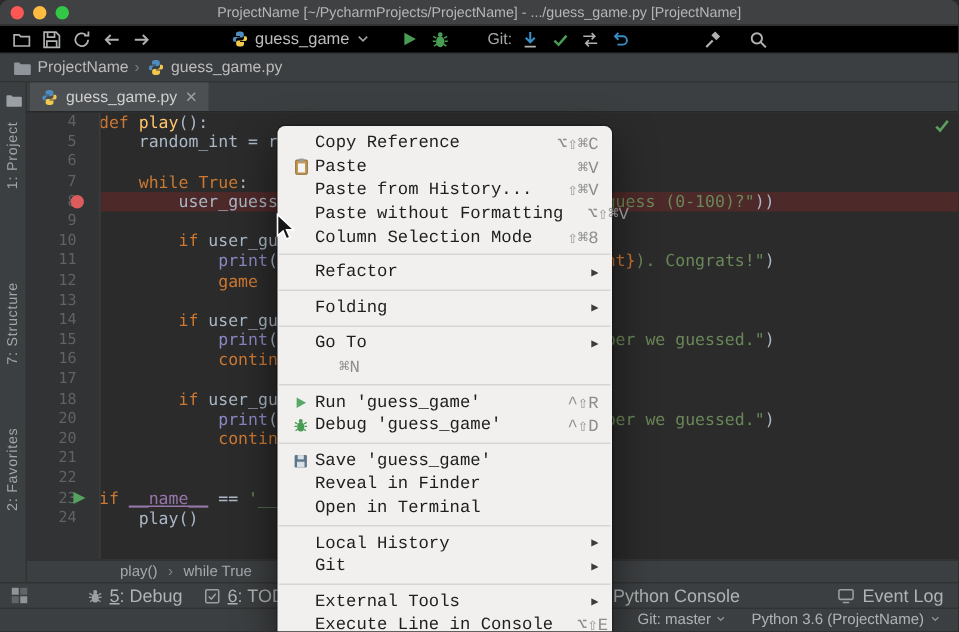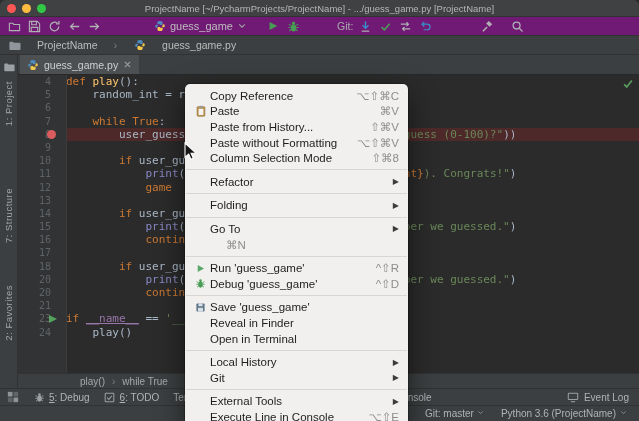--- a/index.html
+++ b/index.html
@@ -8,27 +8,27 @@
   .window { width:639px; height:421px; display:flex; flex-direction:column; background:#3c3f41; position:relative; border-radius:6px 6px 0 0; overflow:hidden; }
 
   
   .titlebar { flex:0 0 17px; height:17px; background:#3f4143; position:relative; display:flex; align-items:center; border-bottom:1px solid #323232; }
   .traffic { display:flex; gap:6px; padding-left:7px; z-index:2; }
   .tl { width:9px; height:9px; border-radius:50%; display:inline-block; }
   .tl.red{background:#fc5753;} .tl.yellow{background:#fdbc40;} .tl.green{background:#33c748;}
   .title { position:absolute; left:0; right:0; text-align:center; font-size:9.5px; color:#b6b6b6; line-height:17px; white-space:nowrap; }
 
   
-  .toolbar { flex:0 0 19px; height:19px; display:flex; align-items:center; background:#701a75; padding:0 6px; gap:4px; border-bottom:1px solid #323232; }
+  .toolbar { flex:0 0 19px; height:19px; display:flex; align-items:center; background:#000000; padding:0 6px; gap:4px; border-bottom:1px solid #323232; }
   .tb-icon { width:16px; height:16px; display:inline-flex; align-items:center; justify-content:center; flex:0 0 auto; }
   .run-combo { display:flex; align-items:center; gap:4px; color:#bdbdbd; font-size:11px; margin-left:44px; padding:0 3px; }
-  .git-label { color:#a7abad; font-size:10.5px; margin-left:32px; }
-
-  
-  .navbar { flex:0 0 19px; height:19px; display:flex; align-items:center; gap:16px; padding:0 8px; font-size:10.5px; color:#bbbbbb; border-bottom:1px solid #323232; background:#3c3f41; }
+  .git-label { color:#a7abad; font-size:10.5px; margin-left:20px; }
+
+  
+  .navbar { flex:0 0 19px; height:19px; display:flex; align-items:center; gap:4px; padding:0 8px; font-size:10.5px; color:#bbbbbb; border-bottom:1px solid #323232; background:#3c3f41; }
   .crumb-sep { color:#808080; font-size:10px; }
 
   
   .main { flex:1 1 auto; display:flex; min-height:0; }
   .leftbar { flex:0 0 18px; width:18px; background:#3c3f41; border-right:1px solid #323232; display:flex; flex-direction:column; align-items:center; position:relative; }
   .vlabel { writing-mode:vertical-rl; transform:rotate(180deg); font-size:9.5px; color:#a3a6a8; letter-spacing:.5px; white-space:nowrap; }
   .vl-project{margin-top:6px;} .vl-structure{margin-top:62px;} .vl-favorites{margin-top:42px;}
   .leftbar .tb-icon{margin-top:4px;}
 
   .editor-col { flex:1 1 auto; display:flex; flex-direction:column; min-width:0; background:#2b2b2b; }
@@ -43,34 +43,34 @@
   .line.bp .code-text { background:#4e2929; }
   .bp-dot { position:absolute; right:10px; top:2px; width:9px; height:9px; border-radius:50%; background:#db5c5c; }
   .run-tri { position:absolute; right:9px; top:2.5px; width:0; height:0; border-left:8px solid #55a35e; border-top:4.3px solid transparent; border-bottom:4.3px solid transparent; }
   .tk-k{color:#cc7832;} .tk-f{color:#ffc66b;} .tk-s{color:#6a8759;} .tk-n{color:#6897bb;}
   .tk-p{color:#a9b7c6;} .tk-b{color:#8888c6;} .tk-d{color:#9876aa;text-decoration:underline;} .tk-i{color:#cc7832;}
   .inspect-ok { position:absolute; right:5px; top:3px; }
 
   .ed-crumbs { flex:0 0 15px; height:15px; background:#3c3f41; border-top:1px solid #323232; display:flex; align-items:center; gap:7px; font-size:10px; color:#a5a8aa; padding-left:62px; }
 
   
-  .twbar { flex:0 0 17px; height:17px; background:#3c3f41; border-top:1px solid #323232; display:flex; align-items:center; font-size:10px; color:#b0b3b5; padding:0 6px; }
+  .twbar { flex:0 0 17px; height:17px; background:#3c3f41; border-top:1px solid #323232; display:flex; align-items:center; font-size:12px; color:#b0b3b5; padding:0 6px;gap:24px; }
   .tw-buttons { display:flex; align-items:center; }
   .tw-item { display:flex; align-items:center; gap:4px; margin-left:14px; white-space:nowrap; }
   .tw-buttons .tw-item:nth-child(4){ margin-left:150px; }
   .tw-item u { text-decoration:underline; }
   .eventlog { margin-left:auto; display:flex; gap:5px; align-items:center; margin-right:4px; }
 
   
   .statusbar { flex:0 0 16px; height:16px; background:#3c3f41; border-top:1px solid #323232; display:flex; align-items:center; justify-content:flex-end; gap:16px; font-size:10px; color:#b0b3b5; padding:0 12px; }
   .sb-widget { display:flex; align-items:flex-start; gap:3px; }
 
   
   .context-menu { position:absolute; left:185px; top:84px; width:223px; background:#f1f0ef; border-radius:5px; box-shadow:0 10px 28px rgba(0,0,0,.55), 0 0 0 1px rgba(0,0,0,.22); padding:4px 0; z-index:50; font-size:11.5px; color:#1e1e1e; }
-  .menu-item { display:flex; align-items:center; height:15.6px; padding:0 9px 0 6px; }
+  .menu-item { display:flex; align-items:center; height:15.6px; padding:0 9px 0 6px;font-family:Liberation Mono, monospace; }
   .mi-icon { width:19px; height:13px; display:inline-flex; align-items:center; justify-content:center; flex:0 0 19px; }
   .mi-label { flex:1 1 auto; white-space:nowrap; }
   .mi-shortcut { color:#8d8d8d; margin-left:16px; white-space:nowrap; }
   .mi-arrow { color:#3c3c3c; font-size:8px; margin-left:16px; }
   .menu-sep { height:1px; background:#d8d6d5; margin:3.5px 1px; }
 
   .cursor { position:absolute; left:184px; top:142px; z-index:60; }
 </style>
 </head>
 <body>
@@ -261,20 +261,21 @@
           <div class="line"><span class="ln">12</span><span class="code-text"><span class="tk-p">            </span><span class="tk-k">game</span></span></div>
           <div class="line"><span class="ln">13</span><span class="code-text"></span></div>
           <div class="line"><span class="ln">14</span><span class="code-text"><span class="tk-p">        </span><span class="tk-k">if </span><span class="tk-p">user_guess &lt; random_int:</span></span></div>
           <div class="line"><span class="ln">15</span><span class="code-text"><span class="tk-p">            </span><span class="tk-b">print</span><span class="tk-p">(</span><span class="tk-s">"Your number is less than the number we guessed."</span><span class="tk-p">)</span></span></div>
           <div class="line"><span class="ln">16</span><span class="code-text"><span class="tk-p">            </span><span class="tk-k">continue</span></span></div>
           <div class="line"><span class="ln">17</span><span class="code-text"></span></div>
           <div class="line"><span class="ln">18</span><span class="code-text"><span class="tk-p">        </span><span class="tk-k">if </span><span class="tk-p">user_guess &gt; random_int:</span></span></div>
           <div class="line"><span class="ln">20</span><span class="code-text"><span class="tk-p">            </span><span class="tk-b">print</span><span class="tk-p">(</span><span class="tk-s">"Your number is more than the number we guessed."</span><span class="tk-p">)</span></span></div>
           <div class="line"><span class="ln">20</span><span class="code-text"><span class="tk-p">            </span><span class="tk-k">continue</span></span></div>
           <div class="line"><span class="ln">21</span><span class="code-text"></span></div>
+          <div class="line"><span class="ln">22</span><span class="code-text"></span></div>
           <div class="line"><span class="ln">23<span class="run-tri"></span></span><span class="code-text"><span class="tk-k">if </span><span class="tk-d">__name__</span><span class="tk-p"> == </span><span class="tk-s">'__main__'</span><span class="tk-p">:</span></span></div>
           <div class="line"><span class="ln">24</span><span class="code-text"><span class="tk-p">    play()</span></span></div>
         </div>
       <div class="ed-crumbs" id="ed-crumbs">
           <span>play()</span>
           <span class="crumb-sep">›</span>
           <span>while True</span>
         </div>
     </div>
   </div>

